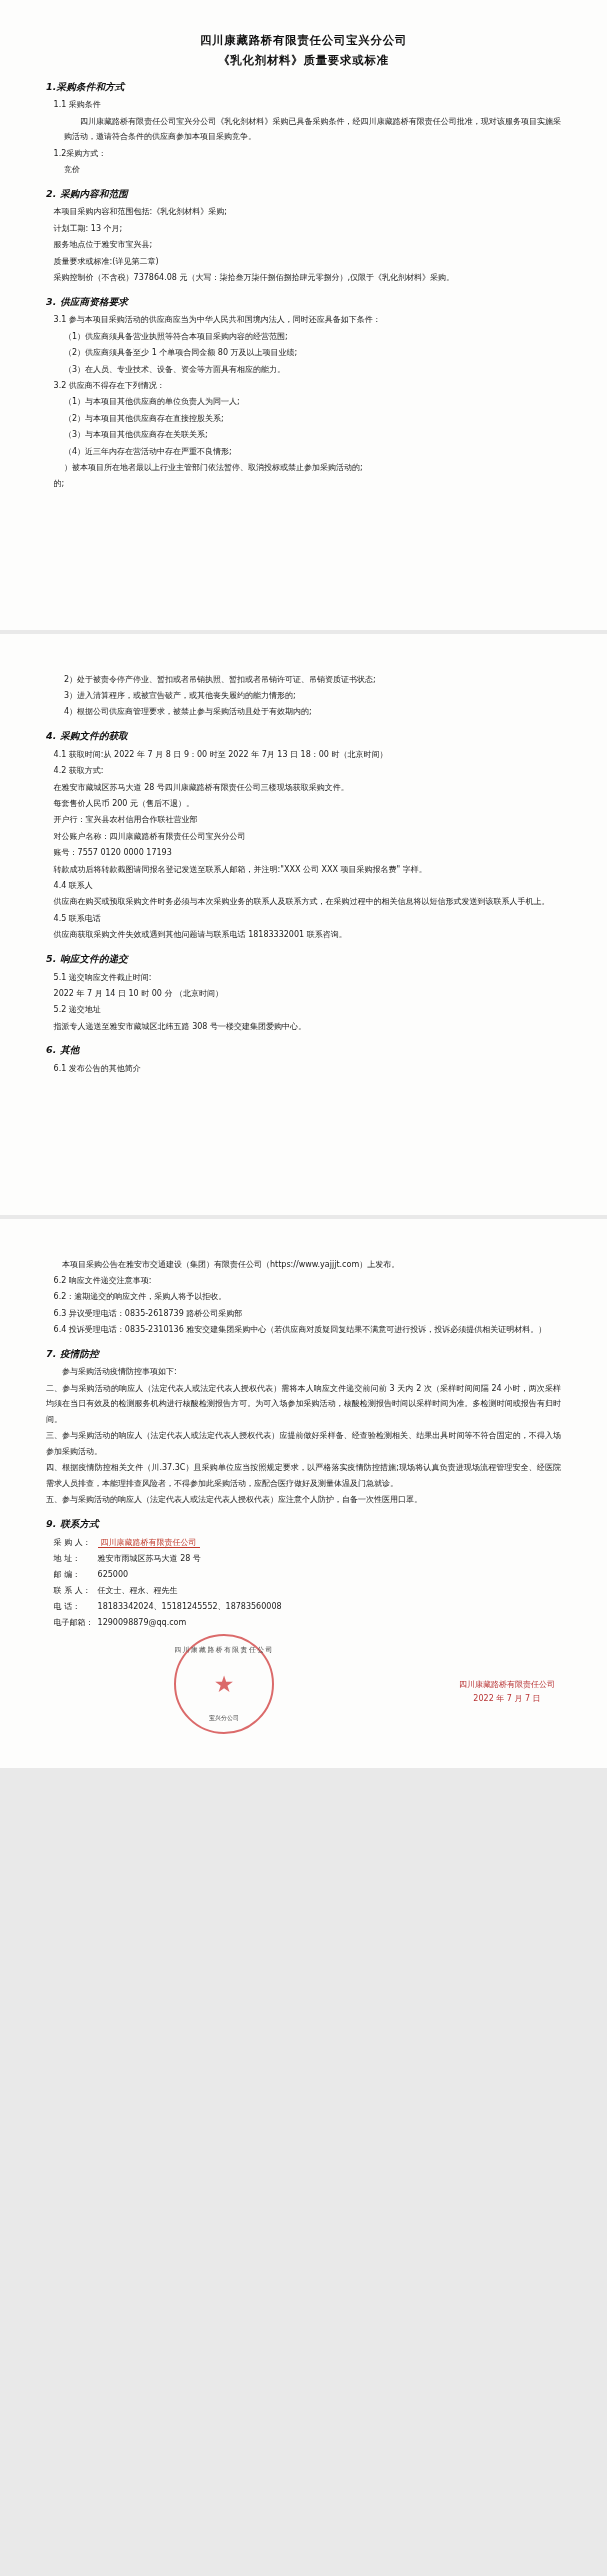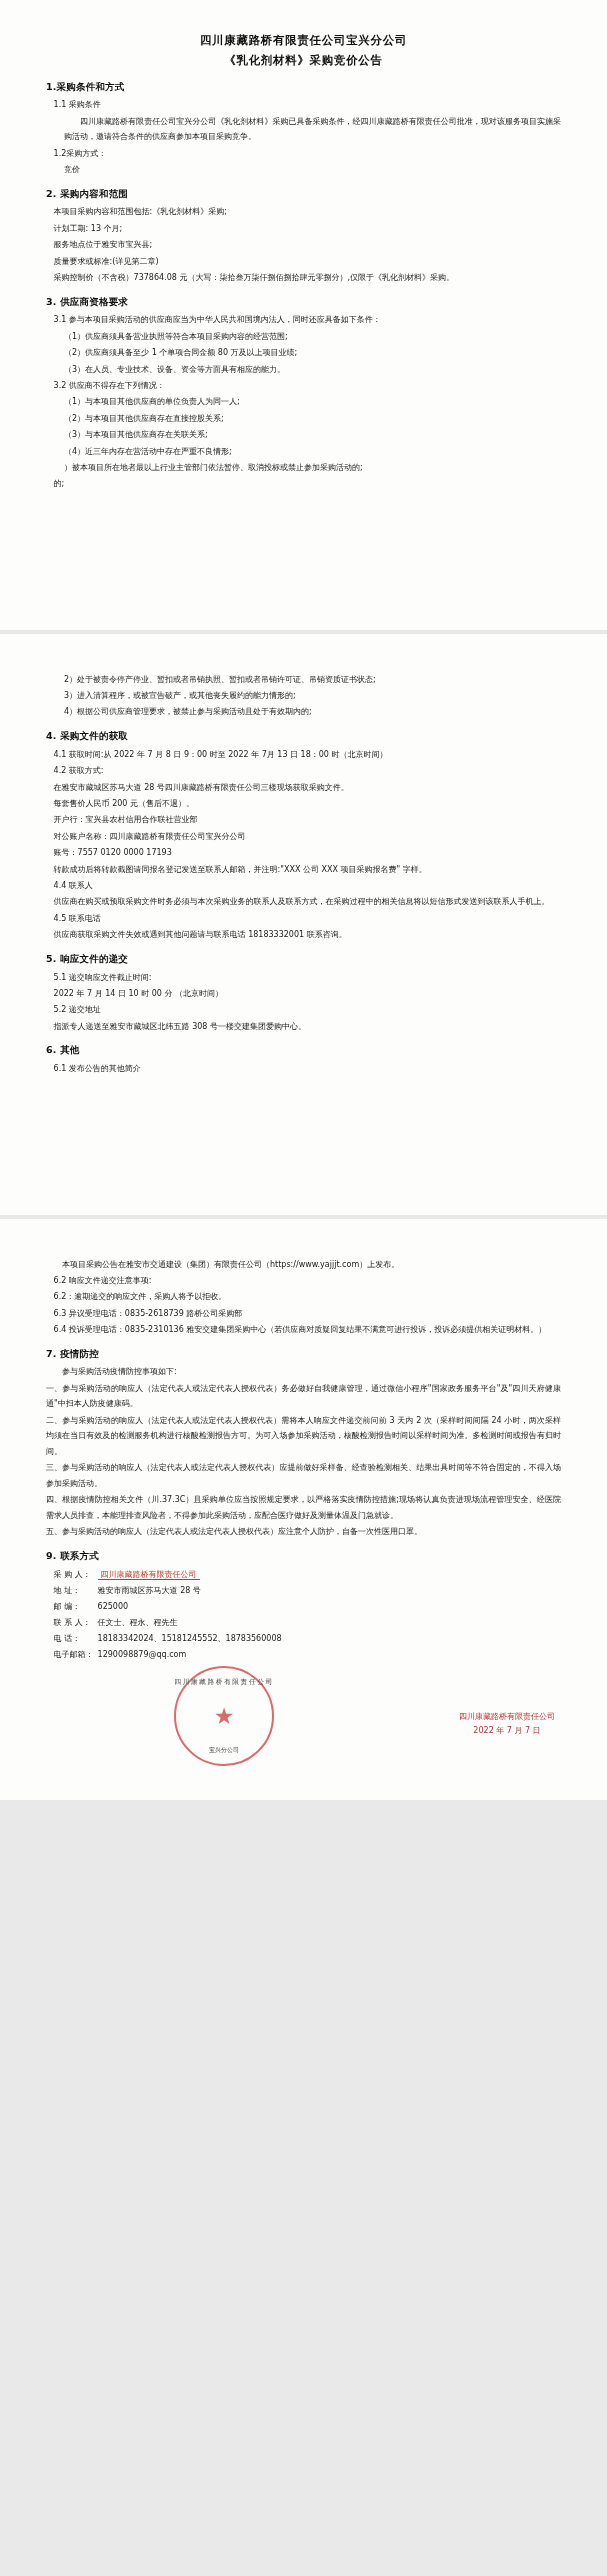--- a/index.html
+++ b/index.html
@@ -27,20 +27,21 @@
     color:#111;
     margin-top:10.6px;
   }
   .doc-title .l2{display:block;}
   h2.sec{
     font-size:9.5px;
     font-weight:bold;
     margin:10px 0 3.8px 0;
     color:#111;
     letter-spacing:0.2px;
+    font-style:italic;
   }
   p.l{
     font-size:8px;
     line-height:1.95;
     margin:0 0 0.8px 0;
     color:#1a1a1a;
     text-align:justify;
   }
   p.i1{text-indent:0;padding-left:7.6px;}
   p.i2{padding-left:18px;}
@@ -113,21 +114,21 @@
 </style>
 </head>
 <body>
 
 <div class="page">
 
   <div class="sheet">
     <div class="inner">
       <div class="doc-title">
         <span>四川康藏路桥有限责任公司宝兴分公司</span>
-        <span class="l2">《乳化剂材料》采购竞价公告</span>
+        <span class="l2">《乳化剂材料》质量要求或标准</span>
       </div>
 
       <h2 class="sec">1.采购条件和方式</h2>
       <p class="l i1">1.1 采购条件</p>
       <p class="l i2 ind">四川康藏路桥有限责任公司宝兴分公司《乳化剂材料》采购已具备采购条件，经四川康藏路桥有限责任公司批准，现对该服务项目实施采购活动，邀请符合条件的供应商参加本项目采购竞争。</p>
       <p class="l i1">1.2采购方式：</p>
       <p class="l i2">竞价</p>
 
       <h2 class="sec">2. 采购内容和范围</h2>
       <p class="l i1">本项目采购内容和范围包括:《乳化剂材料》采购;</p>
@@ -190,21 +191,20 @@
     <div class="inner">
       <div class="gap"></div>
       <p class="l ind">本项目采购公告在雅安市交通建设（集团）有限责任公司（https://www.yajjjt.com）上发布。</p>
       <p class="l i1">6.2 响应文件递交注意事项:</p>
       <p class="l i1">6.2：逾期递交的响应文件，采购人将予以拒收。</p>
       <p class="l i1">6.3 异议受理电话：0835-2618739 路桥公司采购部</p>
       <p class="l i1">6.4 投诉受理电话：0835-2310136 雅安交建集团采购中心（若供应商对质疑回复结果不满意可进行投诉，投诉必须提供相关证明材料。）</p>
 
       <h2 class="sec">7. 疫情防控</h2>
       <p class="l ind">参与采购活动疫情防控事项如下:</p>
-      <p class="l">一、参与采购活动的响应人（法定代表人或法定代表人授权代表）务必做好自我健康管理，通过微信小程序"国家政务服务平台"及"四川天府健康通"中扫本人防疫健康码。</p>
       <p class="l">二、参与采购活动的响应人（法定代表人或法定代表人授权代表）需将本人响应文件递交前问前 3 天内 2 次（采样时间间隔 24 小时，两次采样均须在当日有效及的检测服务机构进行核酸检测报告方可。为可入场参加采购活动，核酸检测报告时间以采样时间为准。多检测时间或报告有归时间。</p>
       <p class="l">三、参与采购活动的响应人（法定代表人或法定代表人授权代表）应提前做好采样备、经查验检测相关、结果出具时间等不符合固定的，不得入场参加采购活动。</p>
       <p class="l">四、根据疫情防控相关文件（川.37.3C）且采购单位应当按照规定要求，以严格落实疫情防控措施;现场将认真负责进现场流程管理安全、经医院需求人员排查，本能理排查风险者，不得参加此采购活动，应配合医疗做好及测量体温及门急就诊。</p>
       <p class="l">五、参与采购活动的响应人（法定代表人或法定代表人授权代表）应注意个人防护，自备一次性医用口罩。</p>
 
       <h2 class="sec">9. 联系方式</h2>
 
       <div class="contact-row">
         <span class="lab">采 购 人：</span><span class="red-u">四川康藏路桥有限责任公司</span>
       </div>

